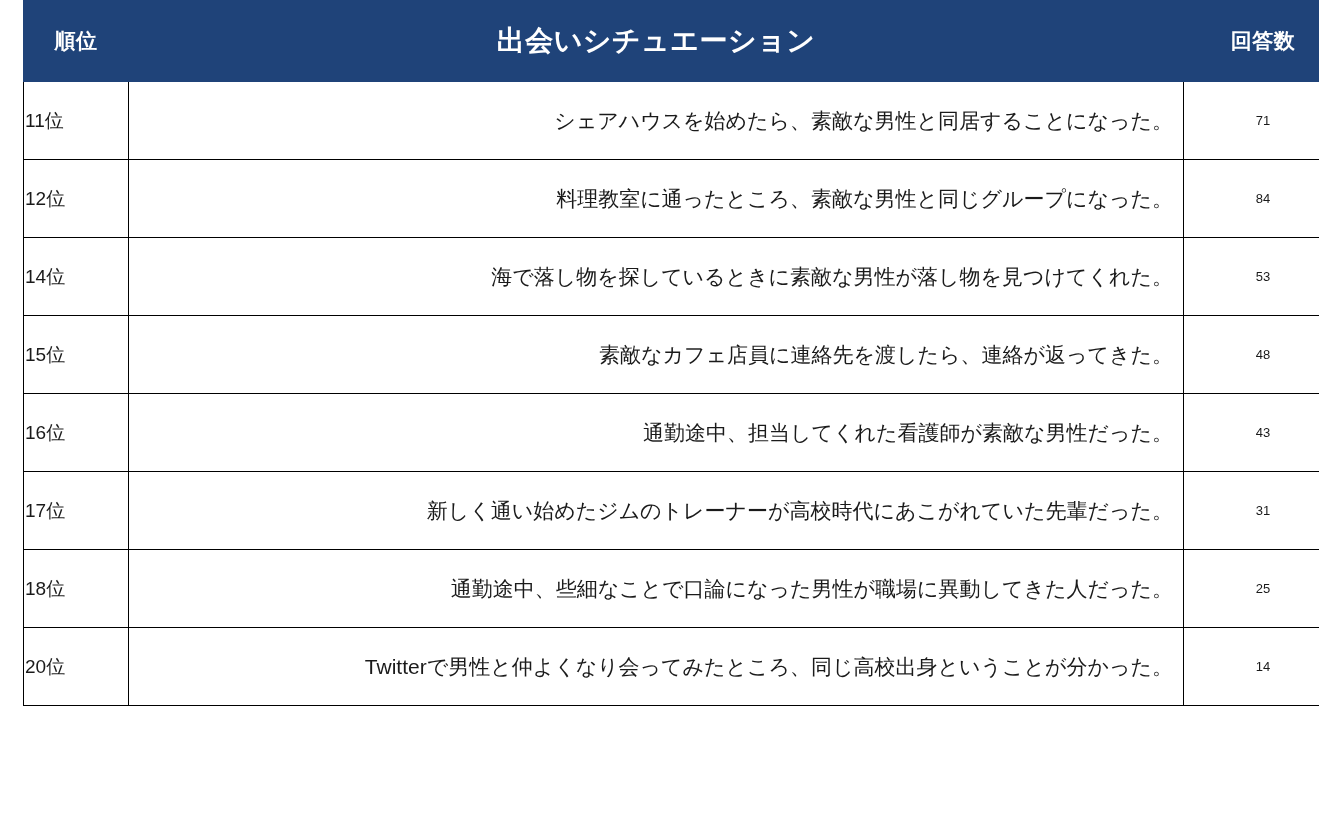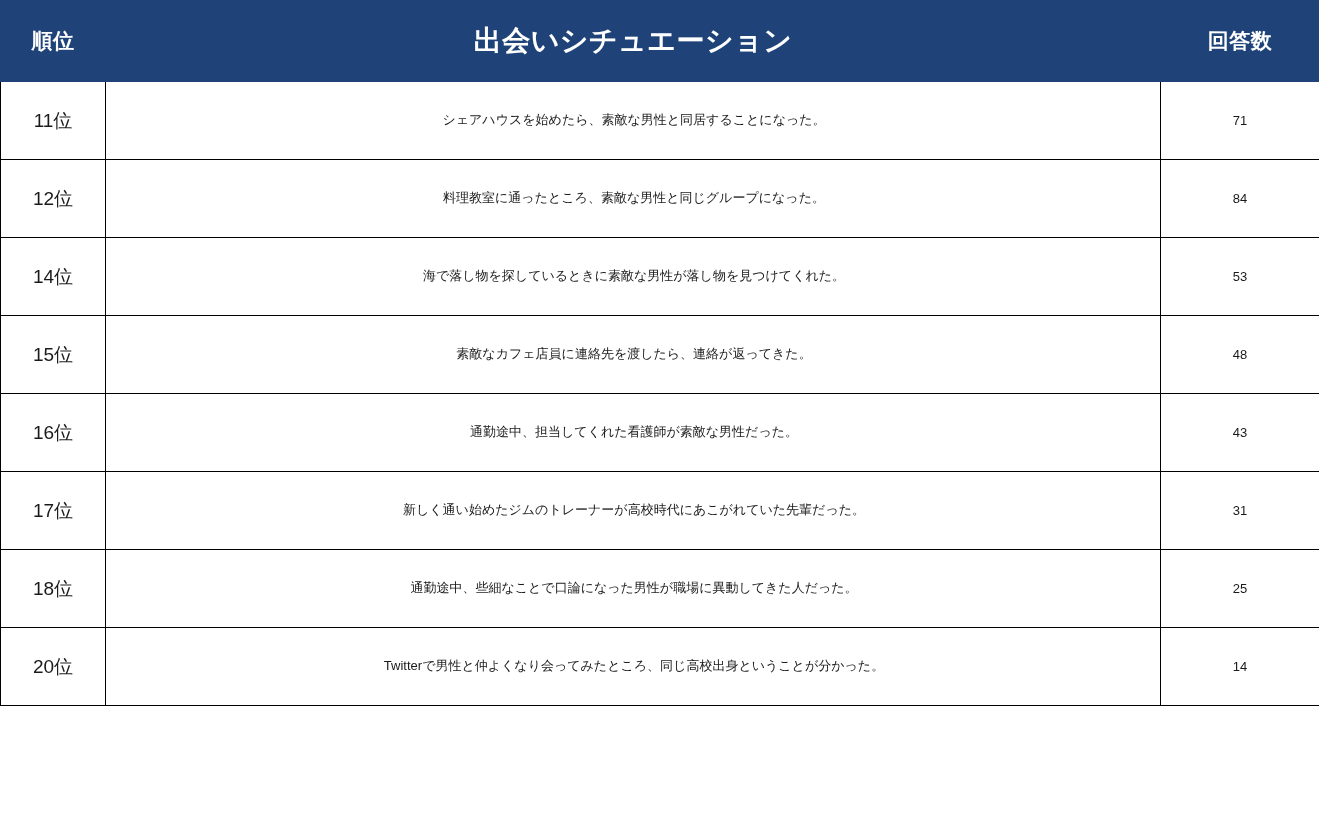--- a/index.html
+++ b/index.html
@@ -11,20 +11,21 @@
     width: 1319px;
     height: 831px;
     font-family: "Liberation Sans", sans-serif;
     color: #1a1a1a;
     overflow: hidden;
   }
   .table-wrap {
     width: 1319px;
     height: 831px;
     box-sizing: border-box;
+    padding-left: 23px;
   }
   table.ranking {
     width: 1319px;
     border-collapse: collapse;
     table-layout: fixed;
   }
   table.ranking col.col-rank { width: 105px; }
   table.ranking col.col-situation { width: 1055px; }
   table.ranking col.col-count { width: 159px; }
 
@@ -43,28 +44,28 @@
   thead th.th-count { font-size: 21px; margin-top: 48px; }
 
   tbody td {
     border: 1px solid #000000;
     height: 75px;
     font-size: 19px;
     vertical-align: middle;
     background: #ffffff;
   }
   tbody td.cell-rank {
-    text-align: center;
+    text-align: left;
     font-size: 19px;
   }
   tbody td.cell-situation {
-    text-align: center;
+    text-align: right;
     padding-left: 12px;
     padding-right: 10px;
-    font-size: 13px;
+    font-size: 21px;
     line-height: 1.3;
   }
   tbody td.cell-count {
     text-align: center;
     font-size: 13px;
   }
 </style>
 </head>
 <body>
 

